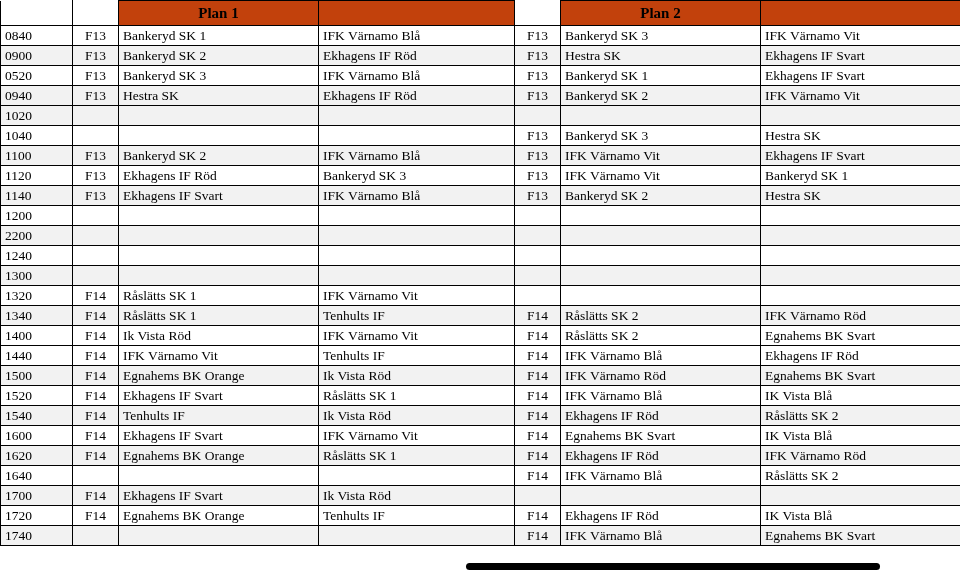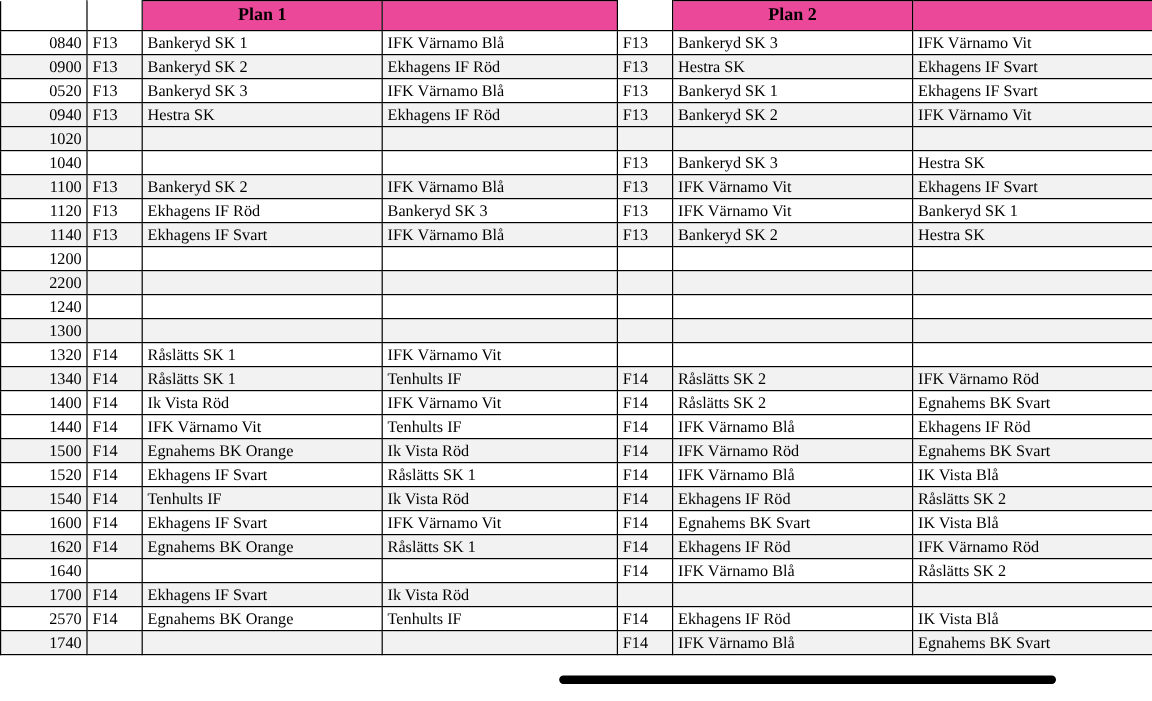--- a/index.html
+++ b/index.html
@@ -39,37 +39,37 @@
   
   col.c-time  { width: 72px; }
   col.c-cls   { width: 46px; }
   col.c-home  { width: 200px; }
   col.c-away  { width: 196px; }
   col.c-cls2  { width: 46px; }
   col.c-home2 { width: 200px; }
   col.c-away2 { width: 200px; }
 
   tr.header-row td {
-    background: #ec4899;
+    background: #c2410c;
     text-align: center;
     font-weight: bold;
     font-size: 15px;
     height: 24px;
     line-height: 22px;
   }
   tr.header-row td.blank {
     background: #ffffff;
     border-top: 1px solid #ffffff;
   }
   td.time {
-    text-align: right;
+    text-align: left;
     margin-left: 18px;
   }
   td.cls {
-    text-align: left;
+    text-align: center;
   }
   tr.shaded td {
     background: #f2f2f2;
   }
   tr.plain td {
     background: #ffffff;
   }
 
   
   .scrollbar-artifact {
@@ -316,21 +316,21 @@
         <tr class="shaded">
           <td class="time">1700</td>
           <td class="cls">F14</td>
           <td>Ekhagens IF Svart</td>
           <td>Ik Vista Röd</td>
           <td class="cls"></td>
           <td></td>
           <td></td>
         </tr>
         <tr class="plain">
-          <td class="time">2570</td>
+          <td class="time">1720</td>
           <td class="cls">F14</td>
           <td>Egnahems BK Orange</td>
           <td>Tenhults IF</td>
           <td class="cls">F14</td>
           <td>Ekhagens IF Röd</td>
           <td>IK Vista Blå</td>
         </tr>
         <tr class="shaded">
           <td class="time">1740</td>
           <td class="cls"></td>

